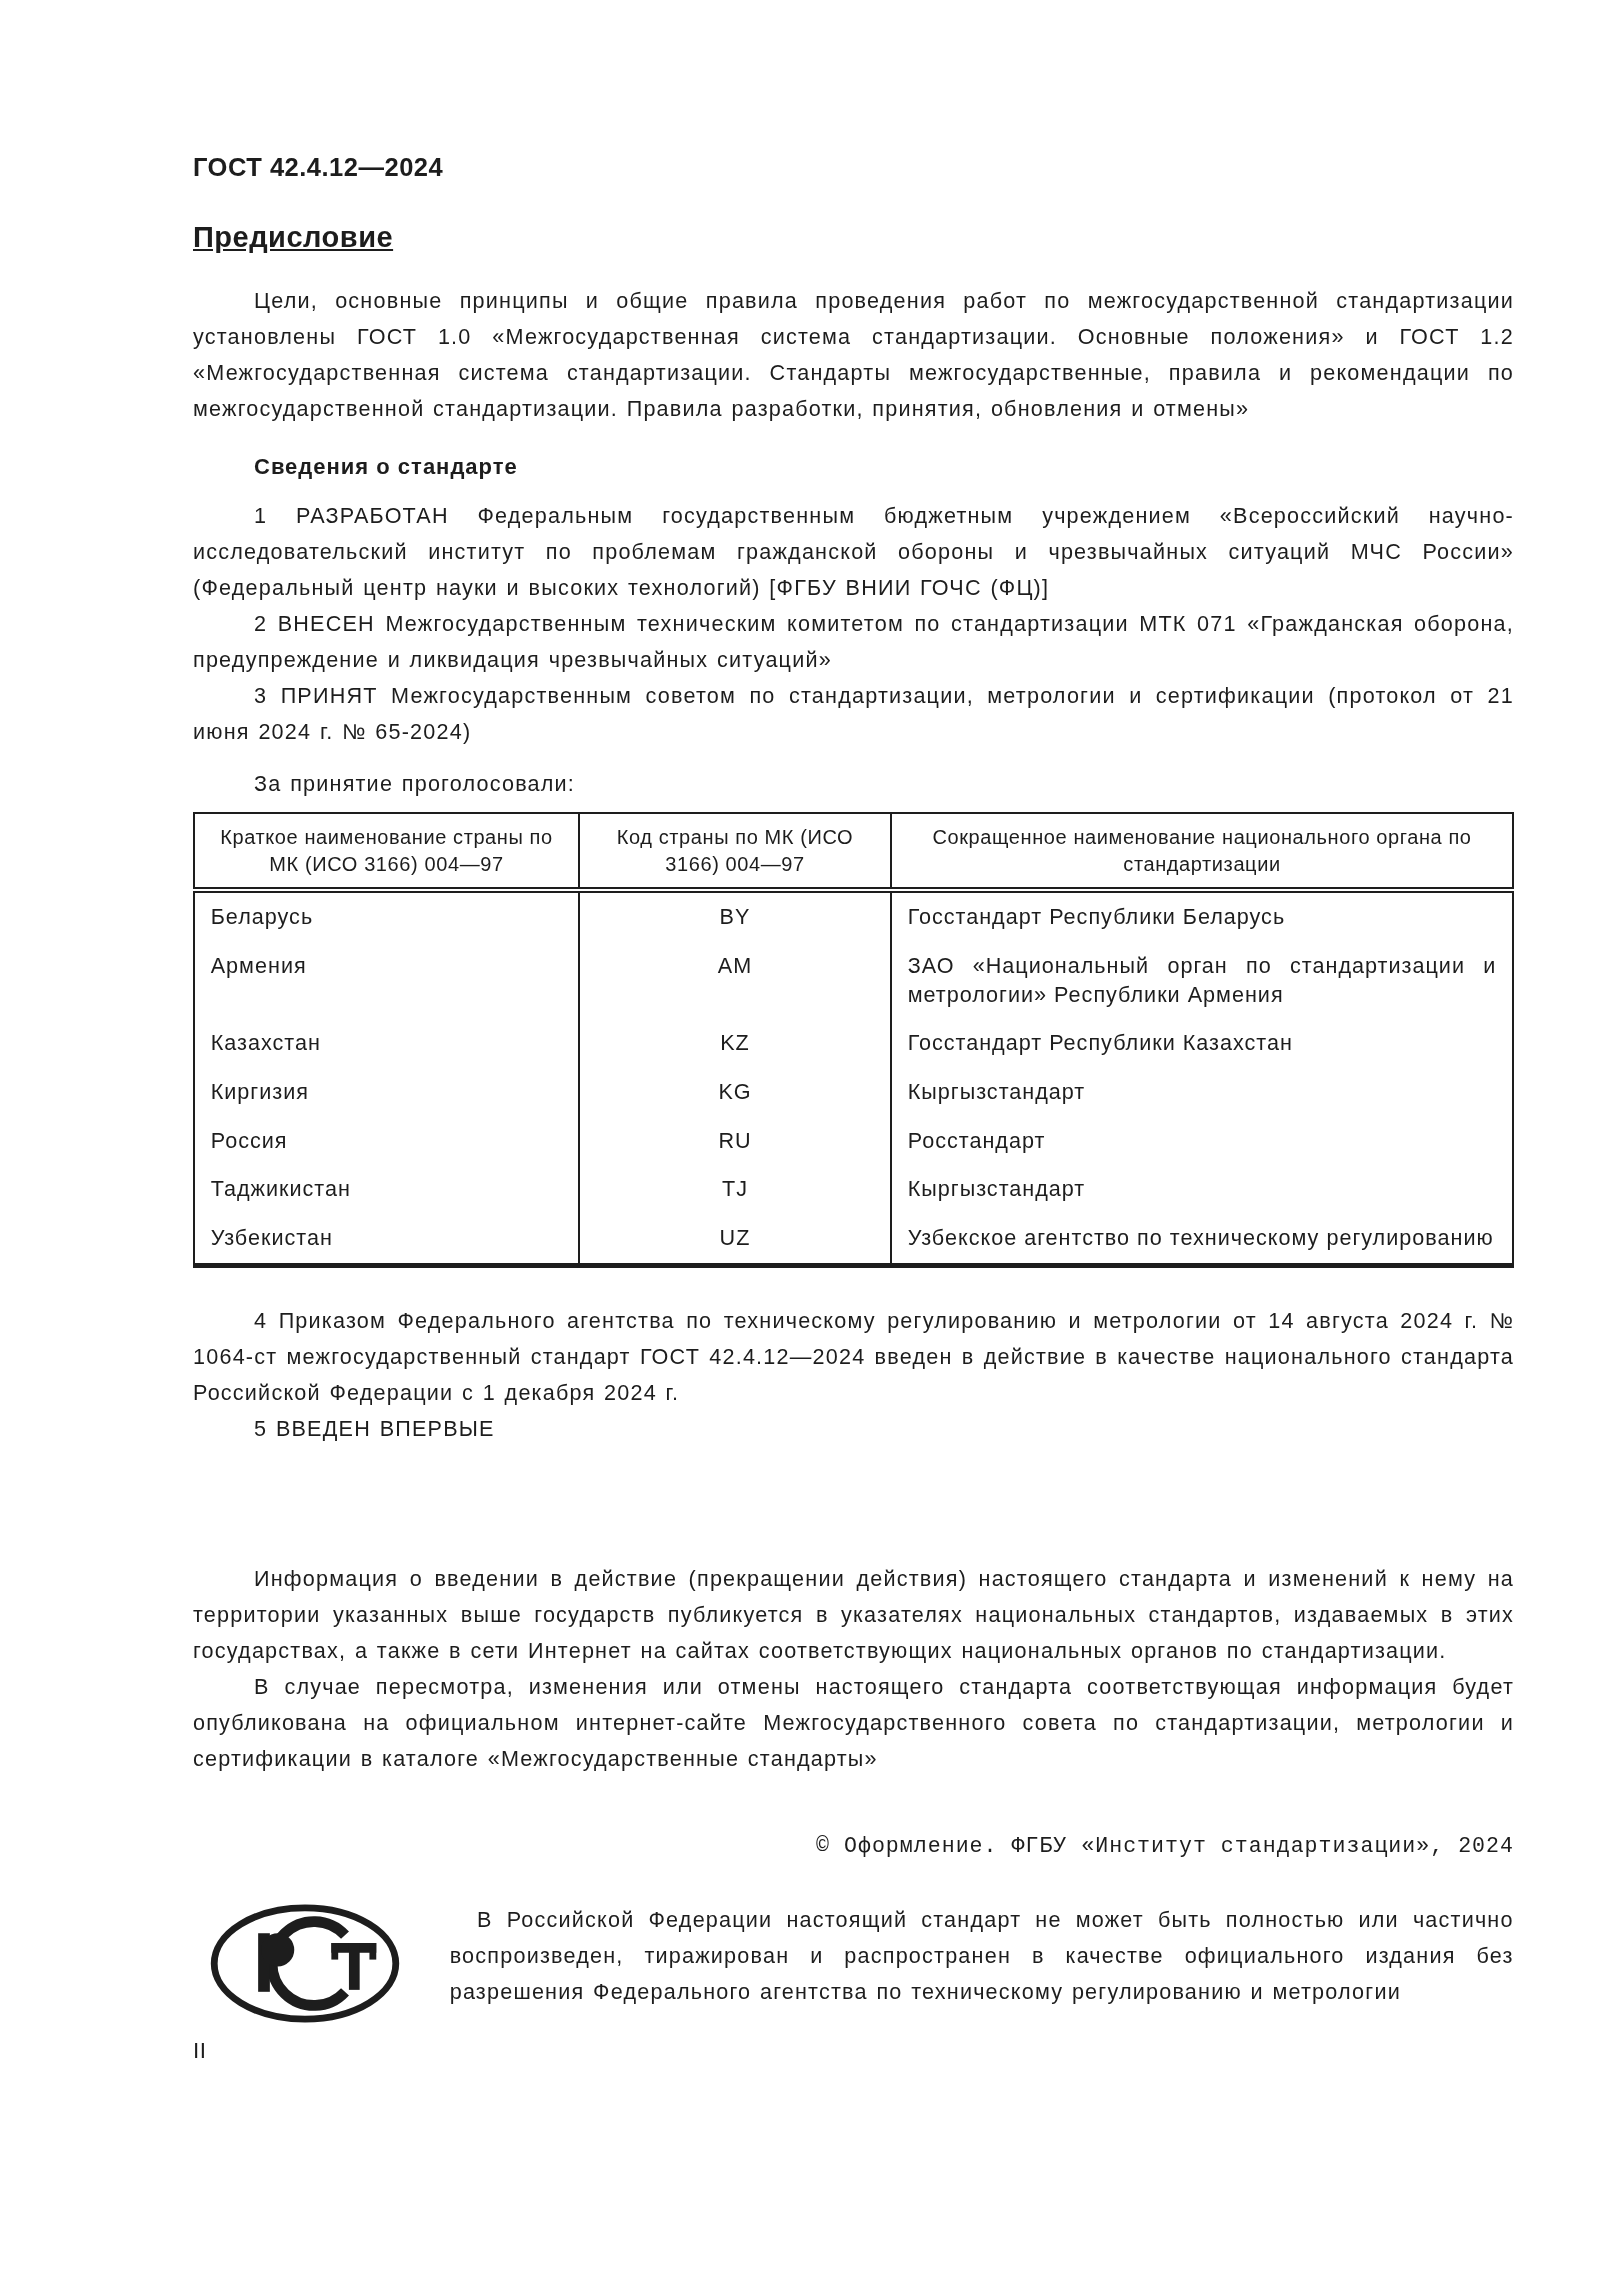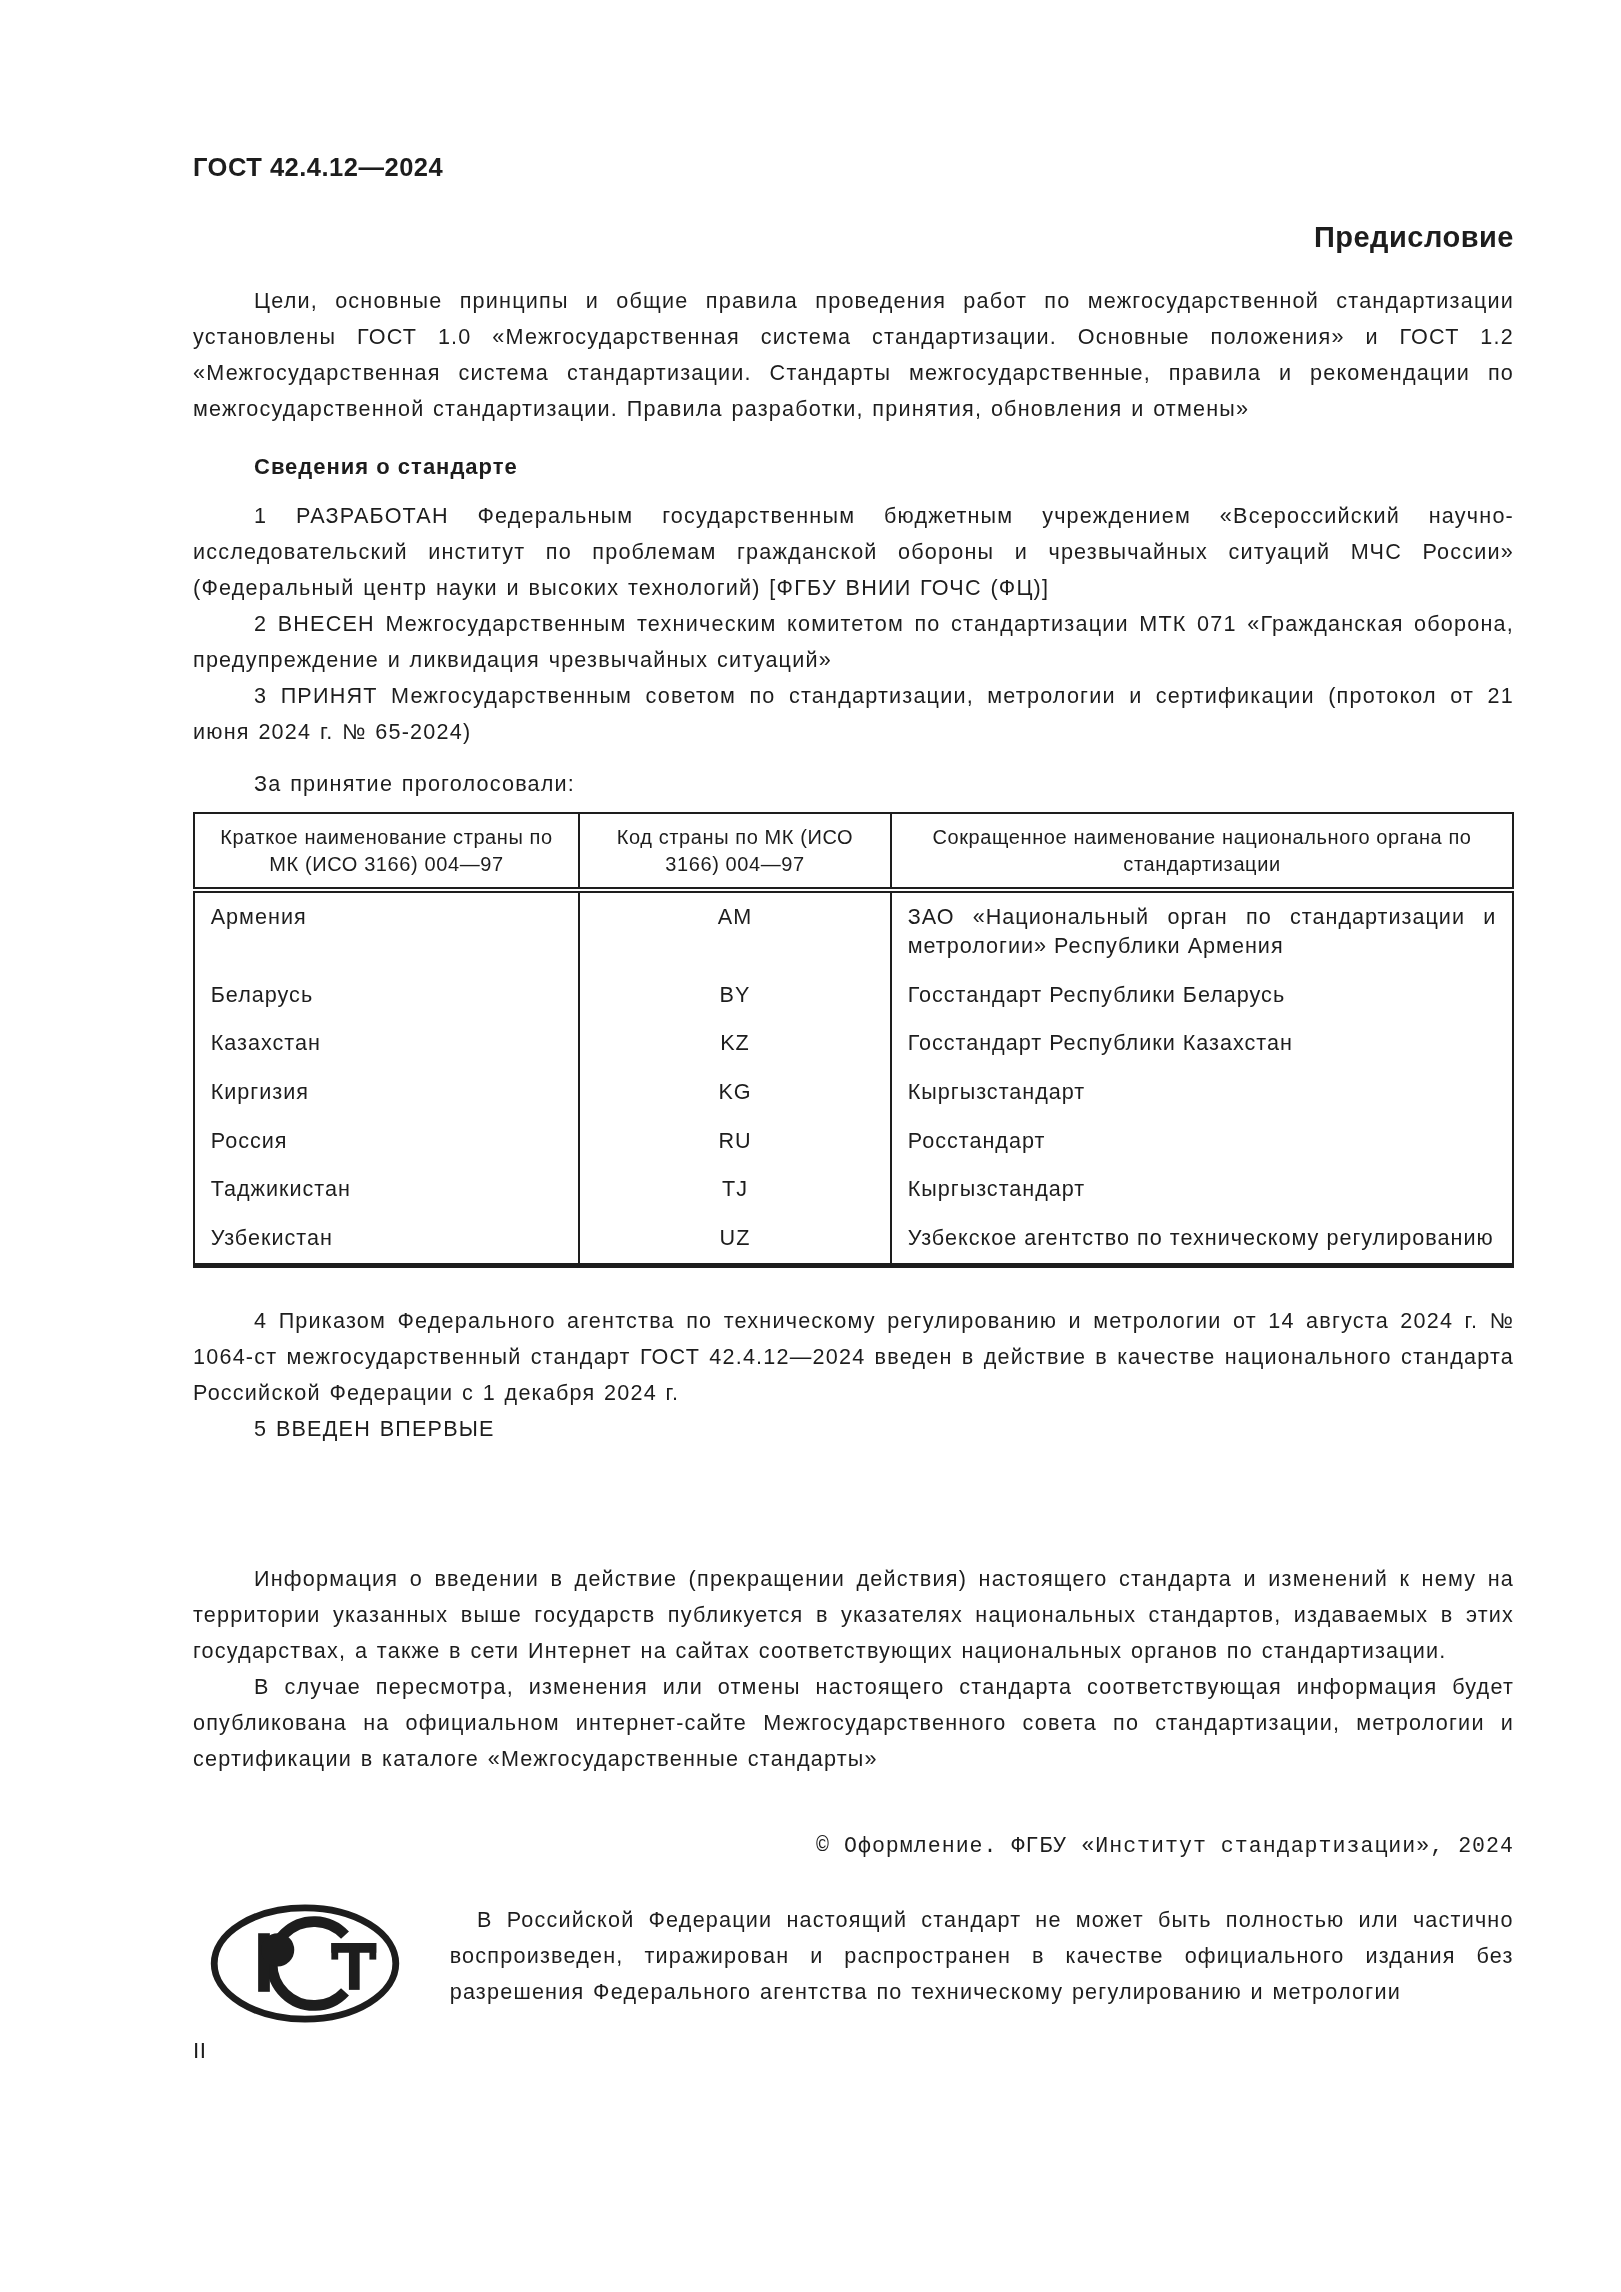--- a/index.html
+++ b/index.html
@@ -8,22 +8,22 @@
     width:1621px; height:2293px;
     box-sizing:border-box;
     background:#ffffff;
     color:#1d1d1d;
     font-family:"Liberation Sans","DejaVu Sans",sans-serif;
     padding:153px 107px 12px 193px;
     overflow:hidden;
   }
   .doc-code { font-size:25.5px; font-weight:bold; letter-spacing:0.5px; }
   .title {
-    font-size:29px; font-weight:bold; text-align:right;
-    margin:39px 0 29px 0; letter-spacing:0.5px;
+    font-size:29px; font-weight:bold; text-align:left;
+    margin:39px 0 29px 0; letter-spacing:0.5px;text-decoration:underline;
   }
   .body {
     font-size:21.6px; line-height:36px; margin:0;
     text-align:justify; letter-spacing:1.2px; word-spacing:1.5px;
   }
   .ind { text-indent:61px; }
   .subhead {
     font-size:22px; font-weight:bold; line-height:36px;
     margin:21.6px 0 13.7px 0; text-indent:61px; letter-spacing:1px;
   }
@@ -87,28 +87,28 @@
     </colgroup>
     <thead>
       <tr>
         <th>Краткое наименование страны по МК (ИСО 3166) 004—97</th>
         <th>Код страны по МК (ИСО 3166) 004—97</th>
         <th>Сокращенное наименование национального органа по стандартизации</th>
       </tr>
     </thead>
     <tbody>
         <tr>
+          <td>Беларусь</td>
+          <td>BY</td>
+          <td>Госстандарт Республики Беларусь</td>
+        </tr>
+        <tr>
           <td>Армения</td>
           <td>AM</td>
           <td>ЗАО «Национальный орган по стандартизации и метрологии» Республики Армения</td>
-        </tr>
-        <tr>
-          <td>Беларусь</td>
-          <td>BY</td>
-          <td>Госстандарт Республики Беларусь</td>
         </tr>
         <tr>
           <td>Казахстан</td>
           <td>KZ</td>
           <td>Госстандарт Республики Казахстан</td>
         </tr>
         <tr>
           <td>Киргизия</td>
           <td>KG</td>
           <td>Кыргызстандарт</td>

